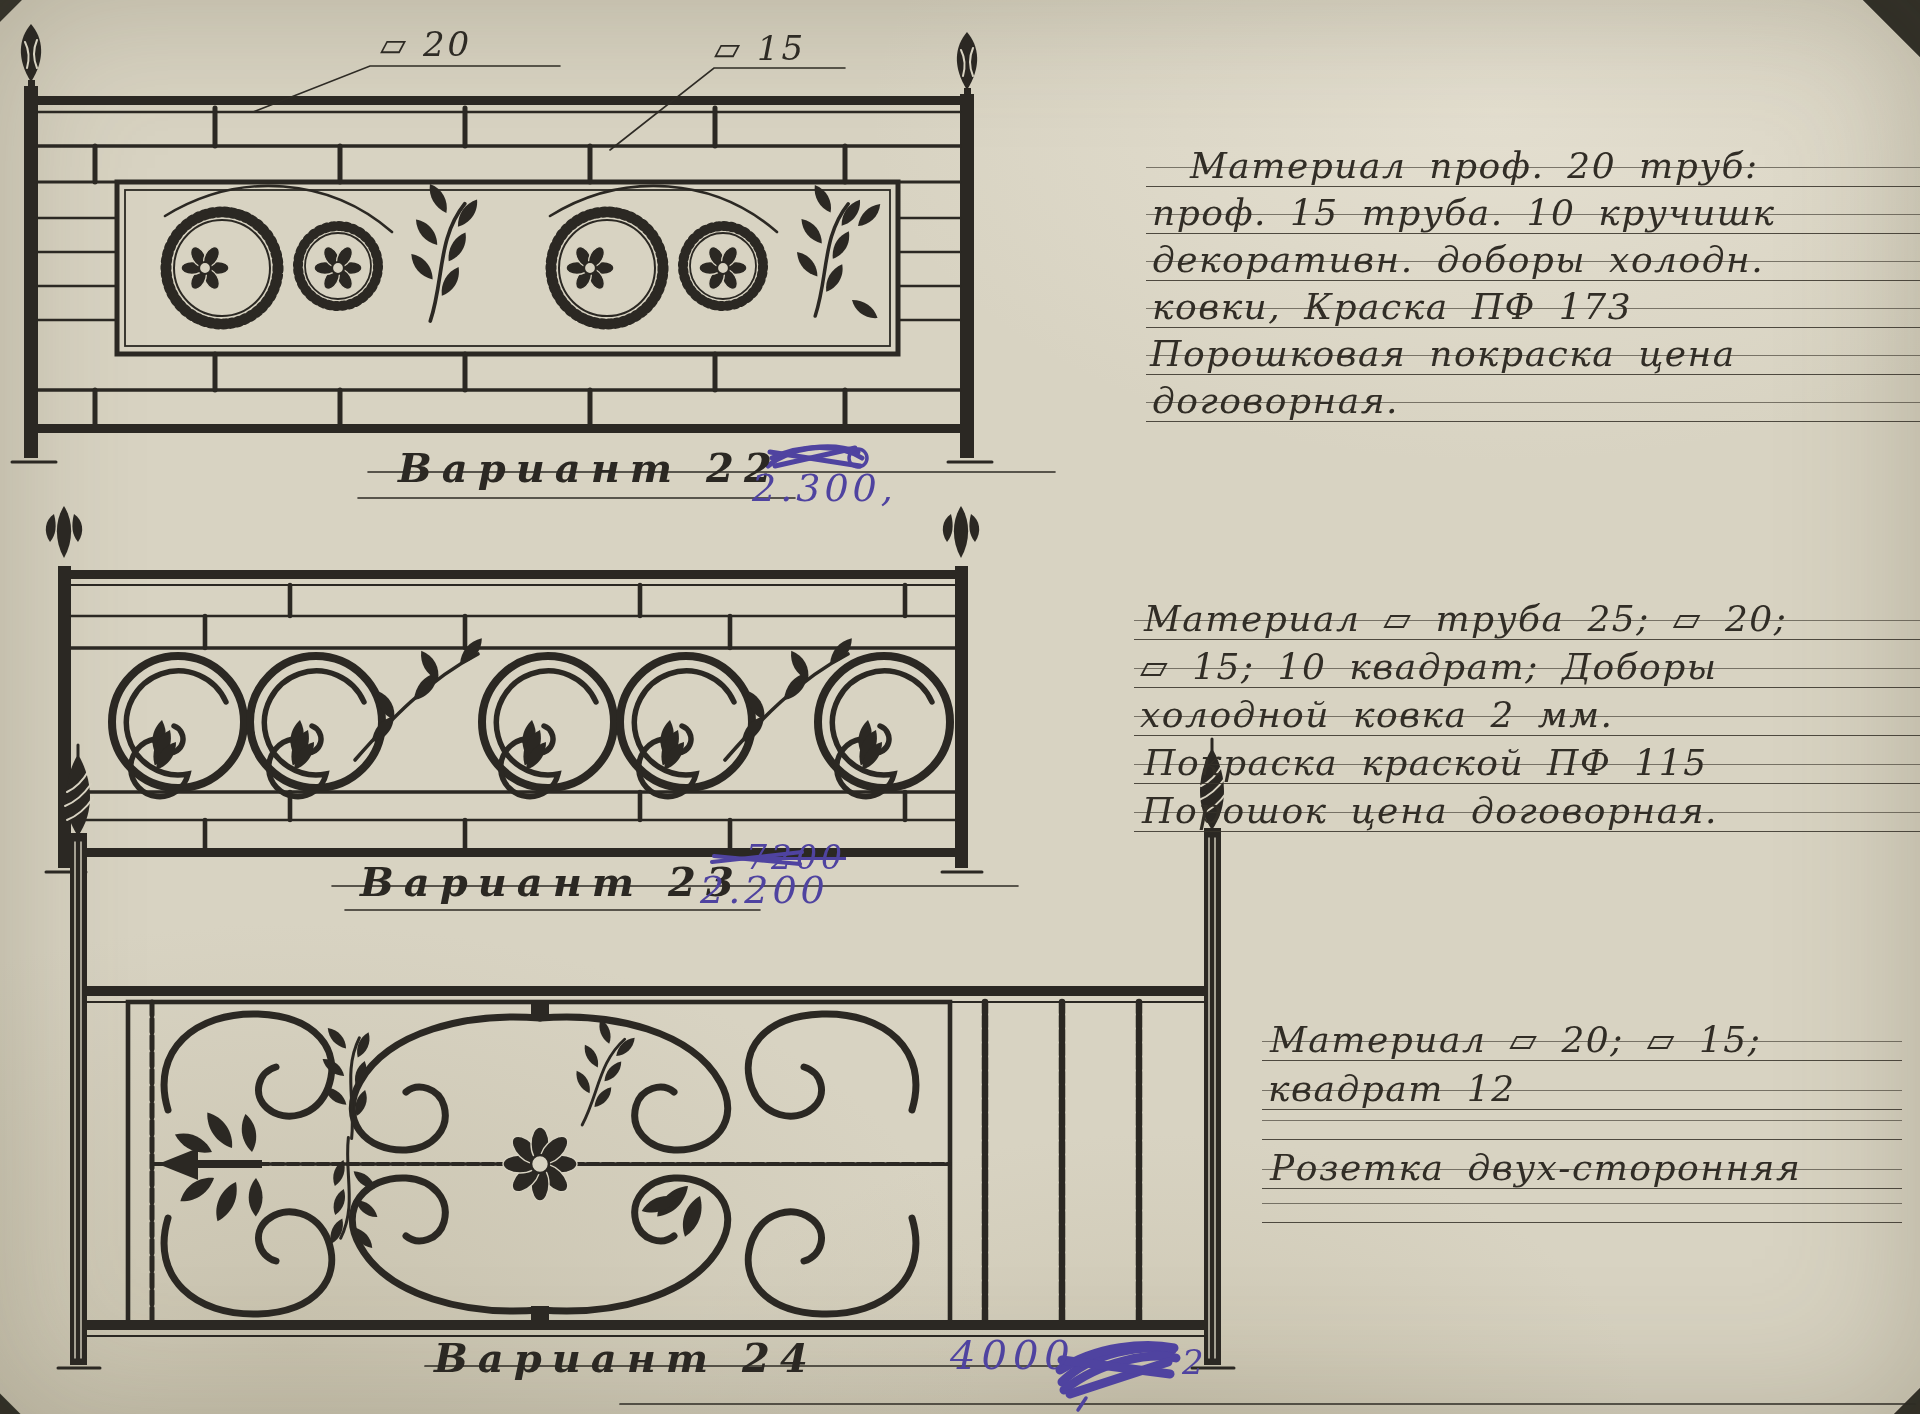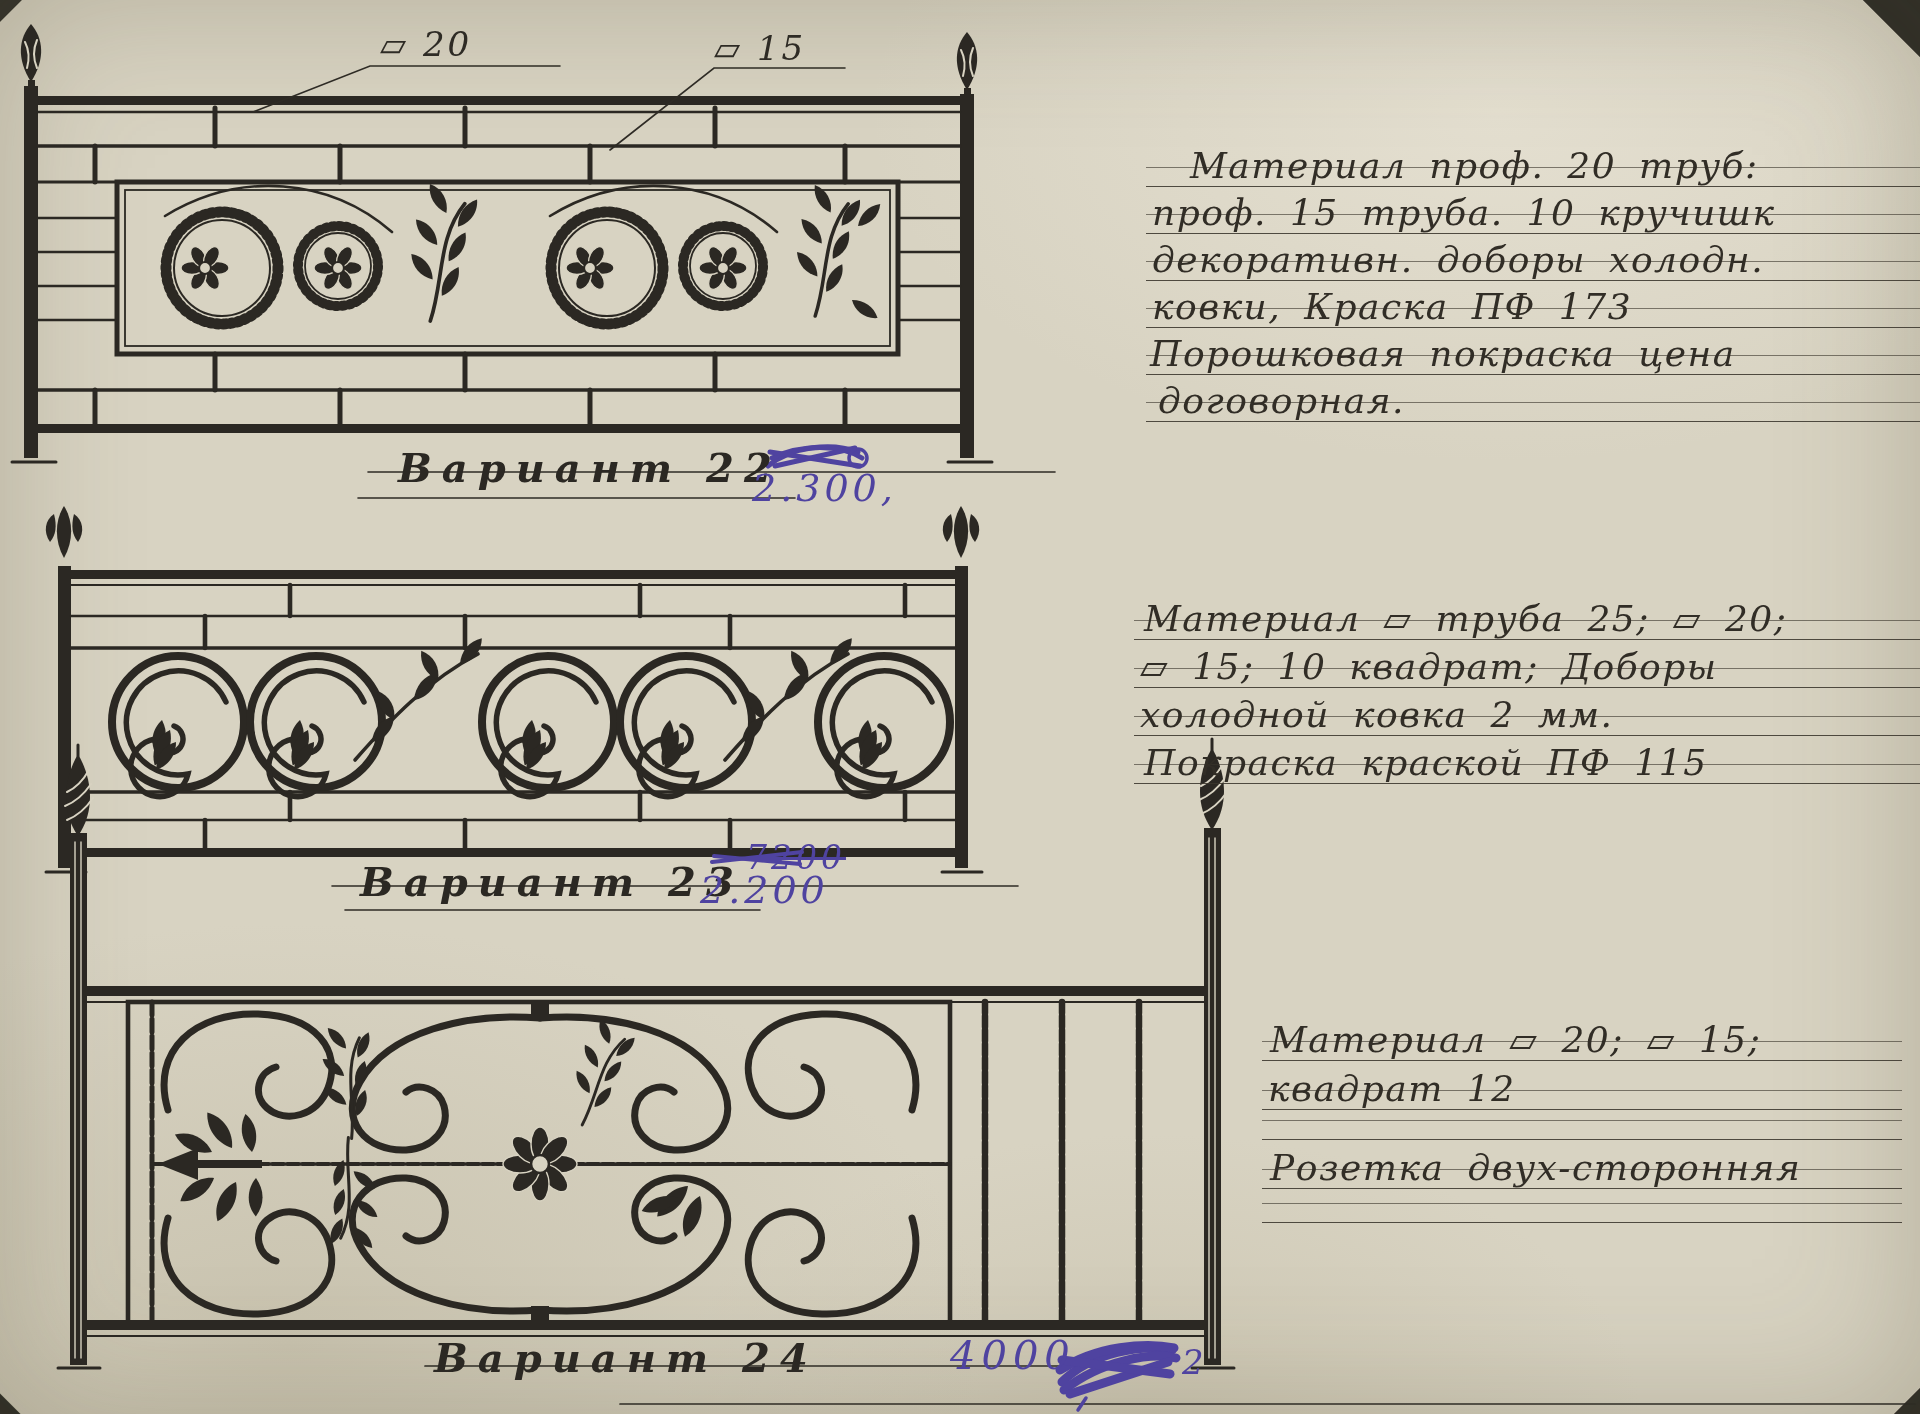--- a/index.html
+++ b/index.html
@@ -362,37 +362,40 @@
   <div class="note-row" style="height:47px;">
     <span class="txt" style="left:6px;">декоративн. доборы холодн.</span>
       </div>
   <div class="note-row" style="height:47px;">
     <span class="txt" style="left:6px;">ковки, Краска ПФ 173</span>
       </div>
   <div class="note-row" style="height:47px;">
     <span class="txt" style="left:4px;">Порошковая покраска цена</span>
       </div>
   <div class="note-row" style="height:47px;">
-    <span class="txt" style="left:12px;font-style:italic;">договорная.</span>
+    <span class="txt" style="left:6px;font-style:italic;">договорная.</span>
       </div>
 </div>
 
 <div class="note-block" style="left:1134px;top:592px;width:786px;">
   <div class="note-row" style="height:48px;">
     <span class="txt" style="left:10px;">Материал ▱ труба 25; ▱ 20;</span>
       </div>
   <div class="note-row" style="height:48px;">
     <span class="txt" style="left:6px;">▱ 15; 10 квадрат; Доборы</span>
       </div>
   <div class="note-row" style="height:48px;">
     <span class="txt" style="left:6px;">холодной ковка 2 мм.</span>
       </div>
   <div class="note-row" style="height:48px;">
     <span class="txt" style="left:10px;">Покраска краской ПФ 115</span>
       </div>
+  <div class="note-row" style="height:48px;">
+    <span class="txt" style="left:8px;">Порошок цена договорная.</span>
+      </div>
 </div>
 
 <div class="note-block" style="left:1262px;top:1012px;width:640px;">
   <div class="note-row" style="height:49px;">
     <span class="txt" style="left:8px;">Материал ▱ 20; ▱ 15;</span>
       </div>
   <div class="note-row" style="height:49px;">
     <span class="txt" style="left:6px;">квадрат 12</span>
       </div>
   <div class="note-row" style="height:30px;">

